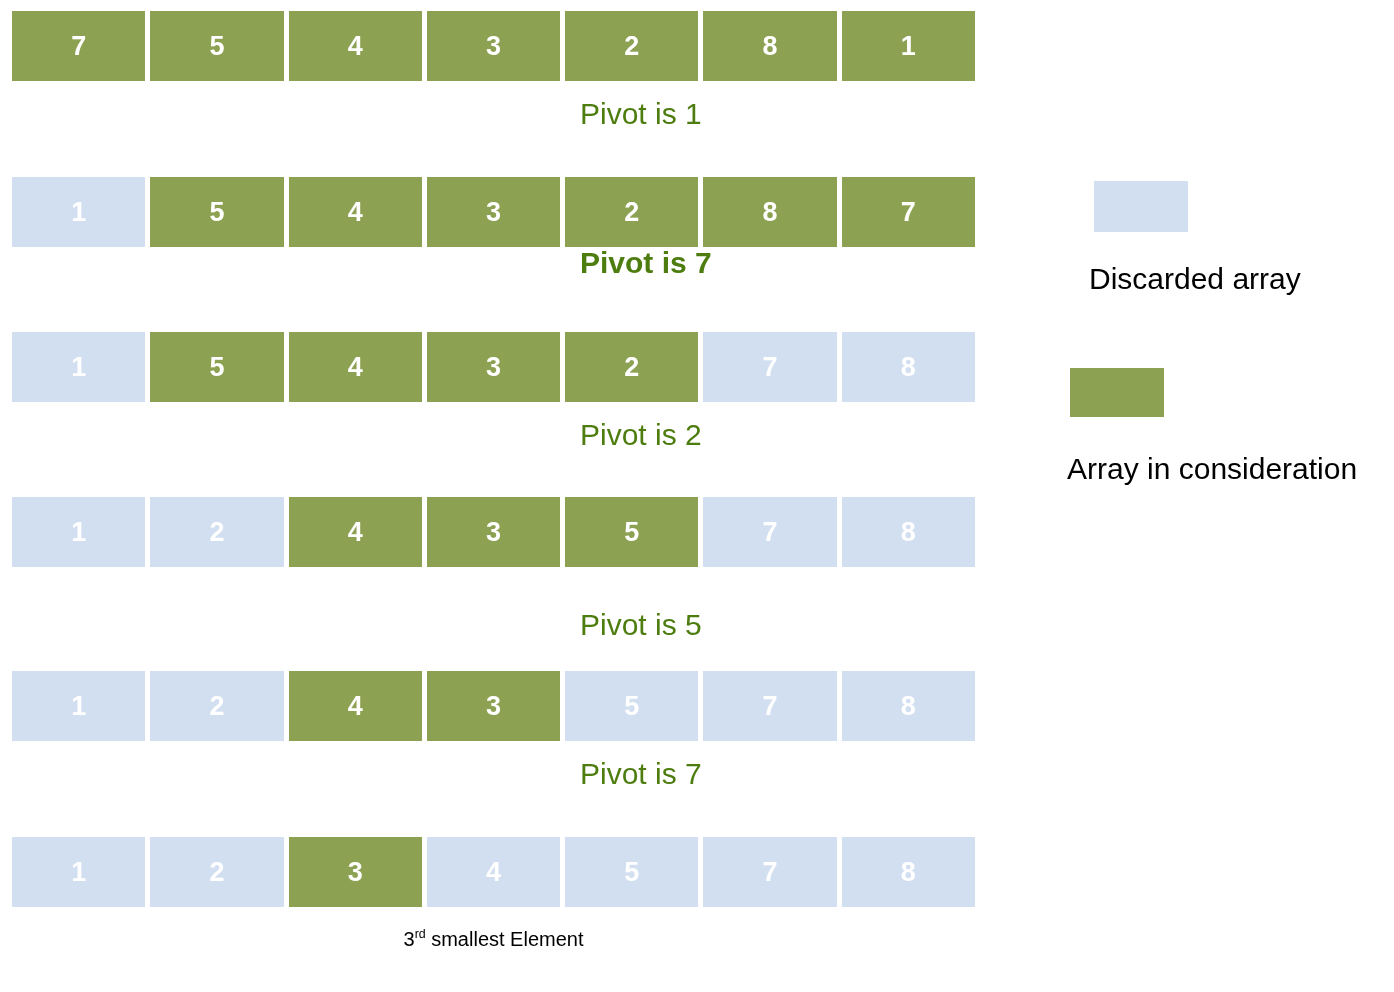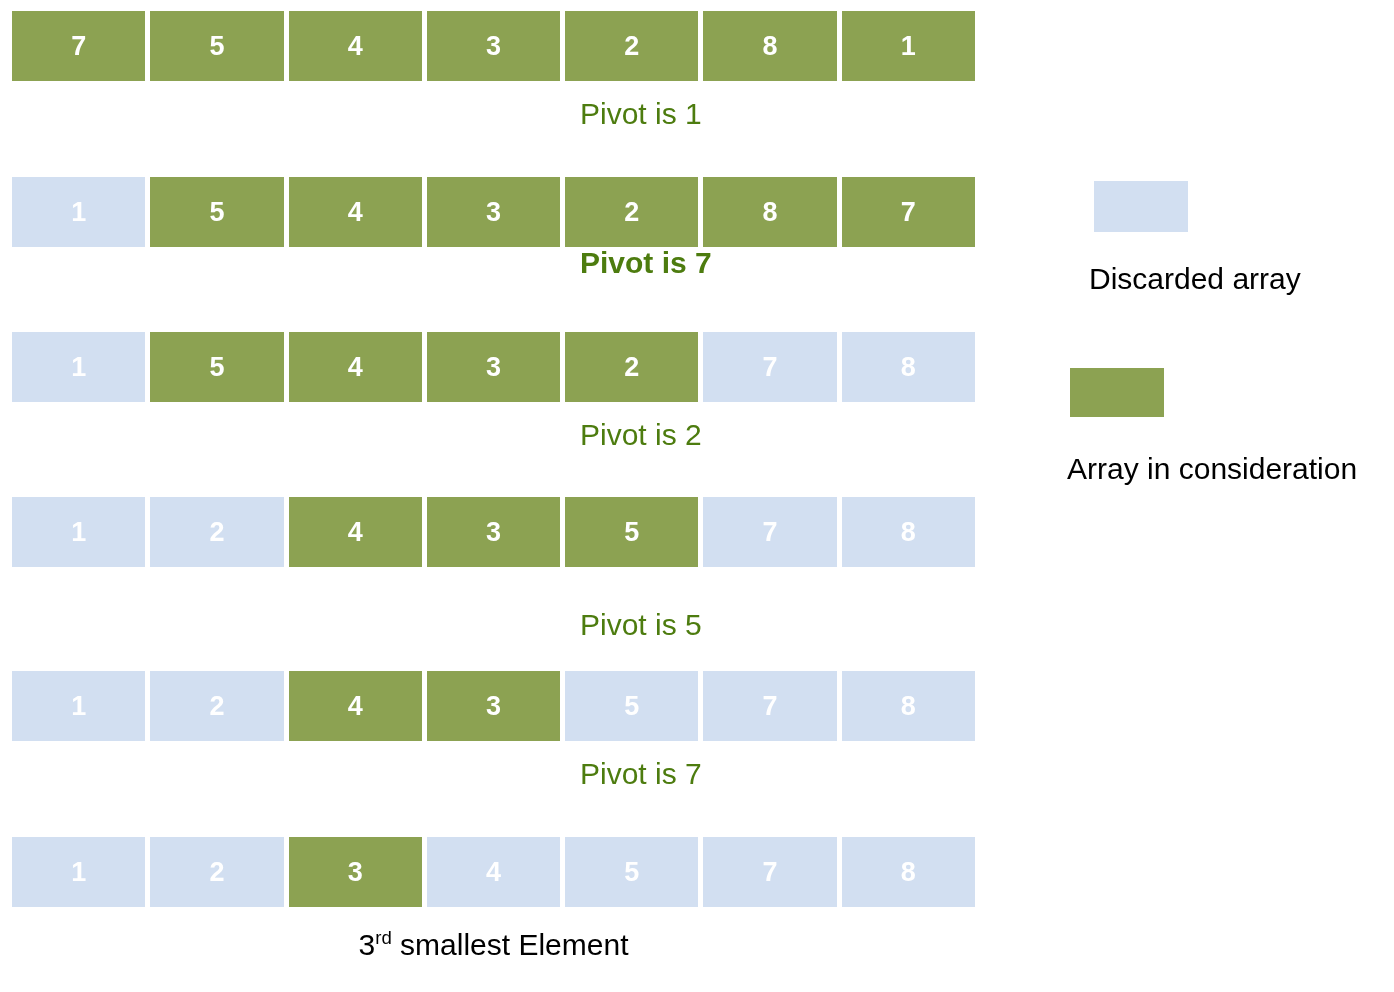--- a/index.html
+++ b/index.html
@@ -50,21 +50,21 @@
     white-space: nowrap;
   }
 
   
   .result-label {
     position: absolute;
     left: 0;
     top: 928px;
     width: 987px;
     text-align: center;
-    font-size: 30px;
+    font-size: 20px;
     color: #000000;
     white-space: nowrap;
   }
   .result-label sup {
     font-size: 0.62em;
     vertical-align: super;
     line-height: 0;
   }
 
   

